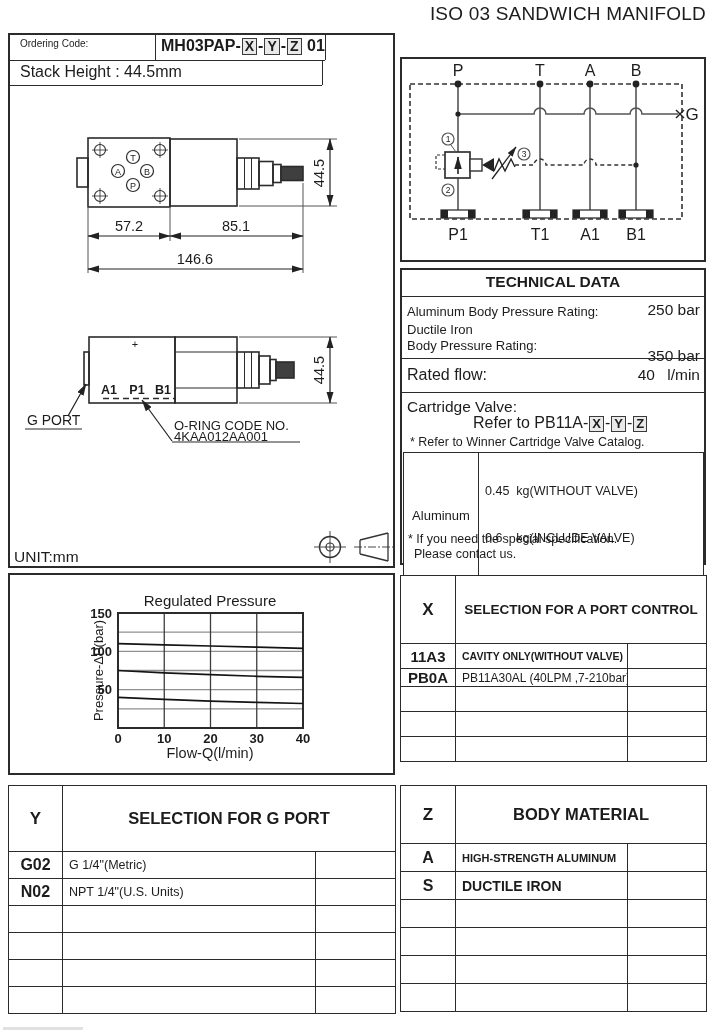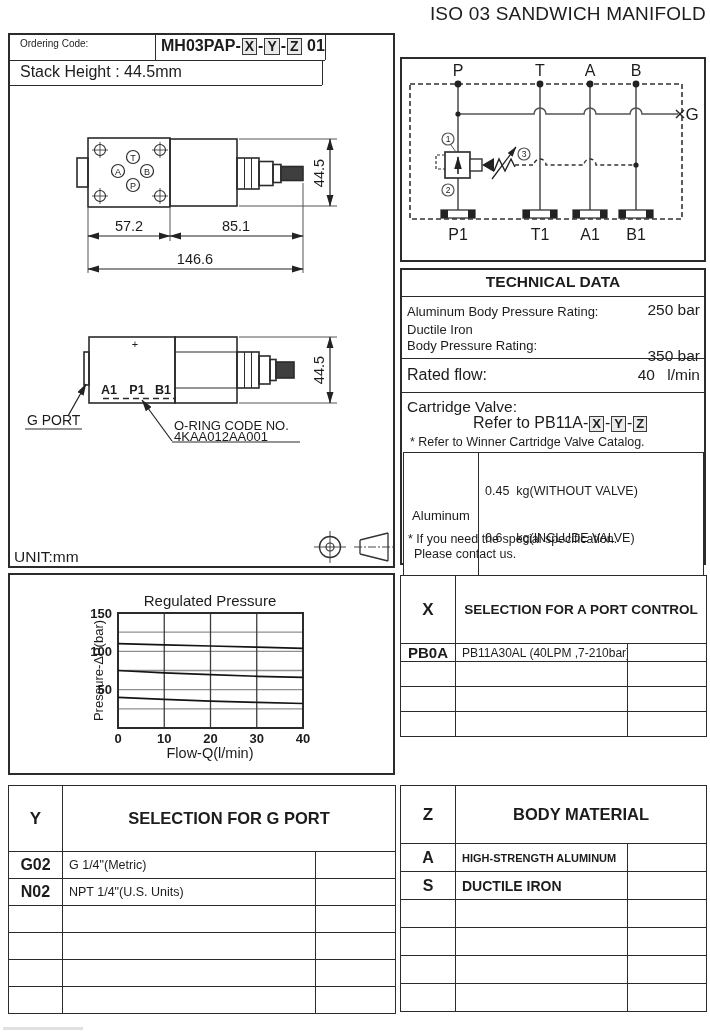--- a/index.html
+++ b/index.html
@@ -333,20 +333,25 @@
     <colgroup>
         <col style="width:55px">
         <col style="width:172px">
         <col style="width:79px">
       </colgroup>
     <tbody>
         <tr style="height:68px;">
       <th class="code-h">X</th>
       <th colspan="2" class="title-h" style="font-size:13.5px;">SELECTION FOR A PORT CONTROL</th>
     </tr>
+    <tr style="height:25px;">
+      <td class="code-cell">11A3</td>
+      <td style="font-size:10.5px;font-weight:600;">CAVITY ONLY(WITHOUT VALVE)</td>
+      <td></td>
+    </tr>
     <tr style="height:15px;">
       <td class="code-cell">PB0A</td>
       <td style="font-size:12px;">PB11A30AL (40LPM ,7-210bar)</td>
       <td></td>
     </tr>
     <tr style="height:25px;">
       <td class="code-cell"></td>
       <td></td>
       <td></td>
     </tr>

